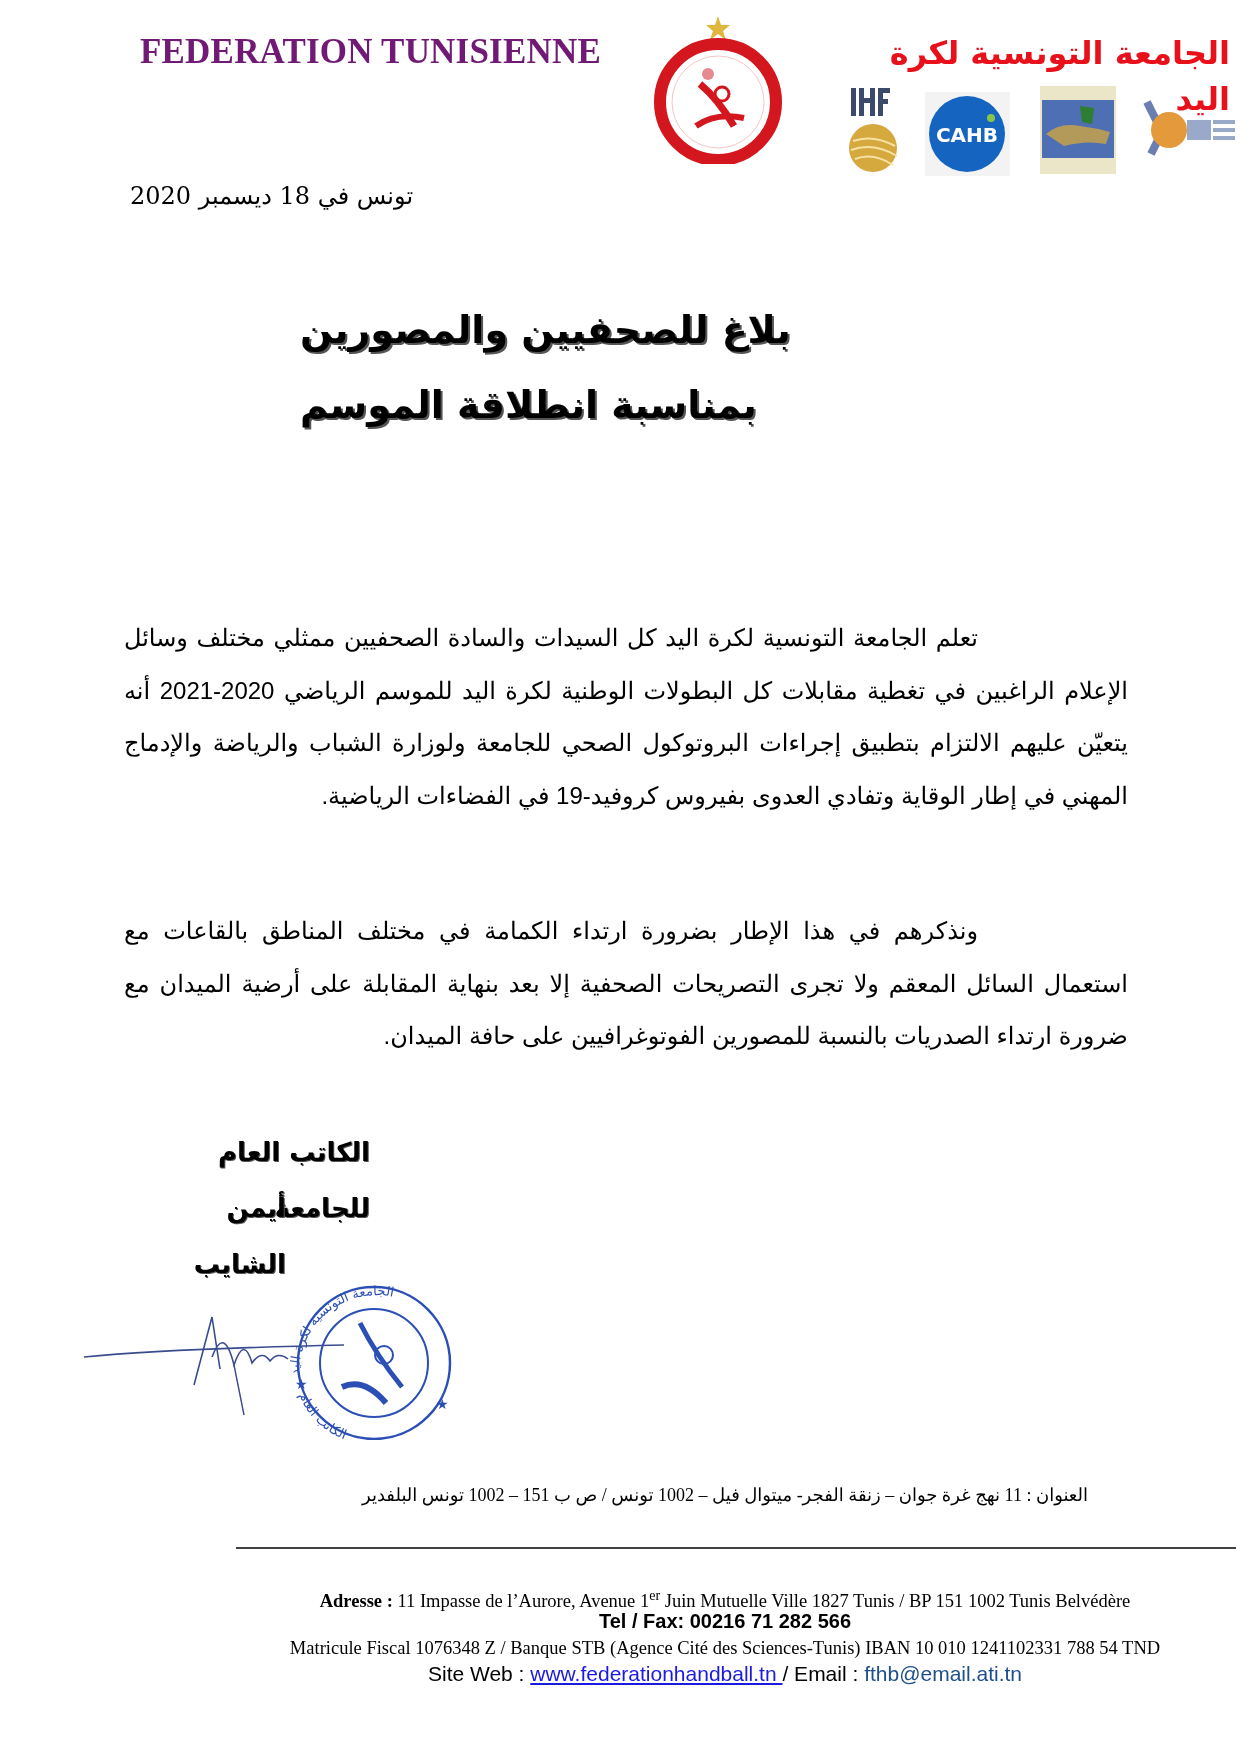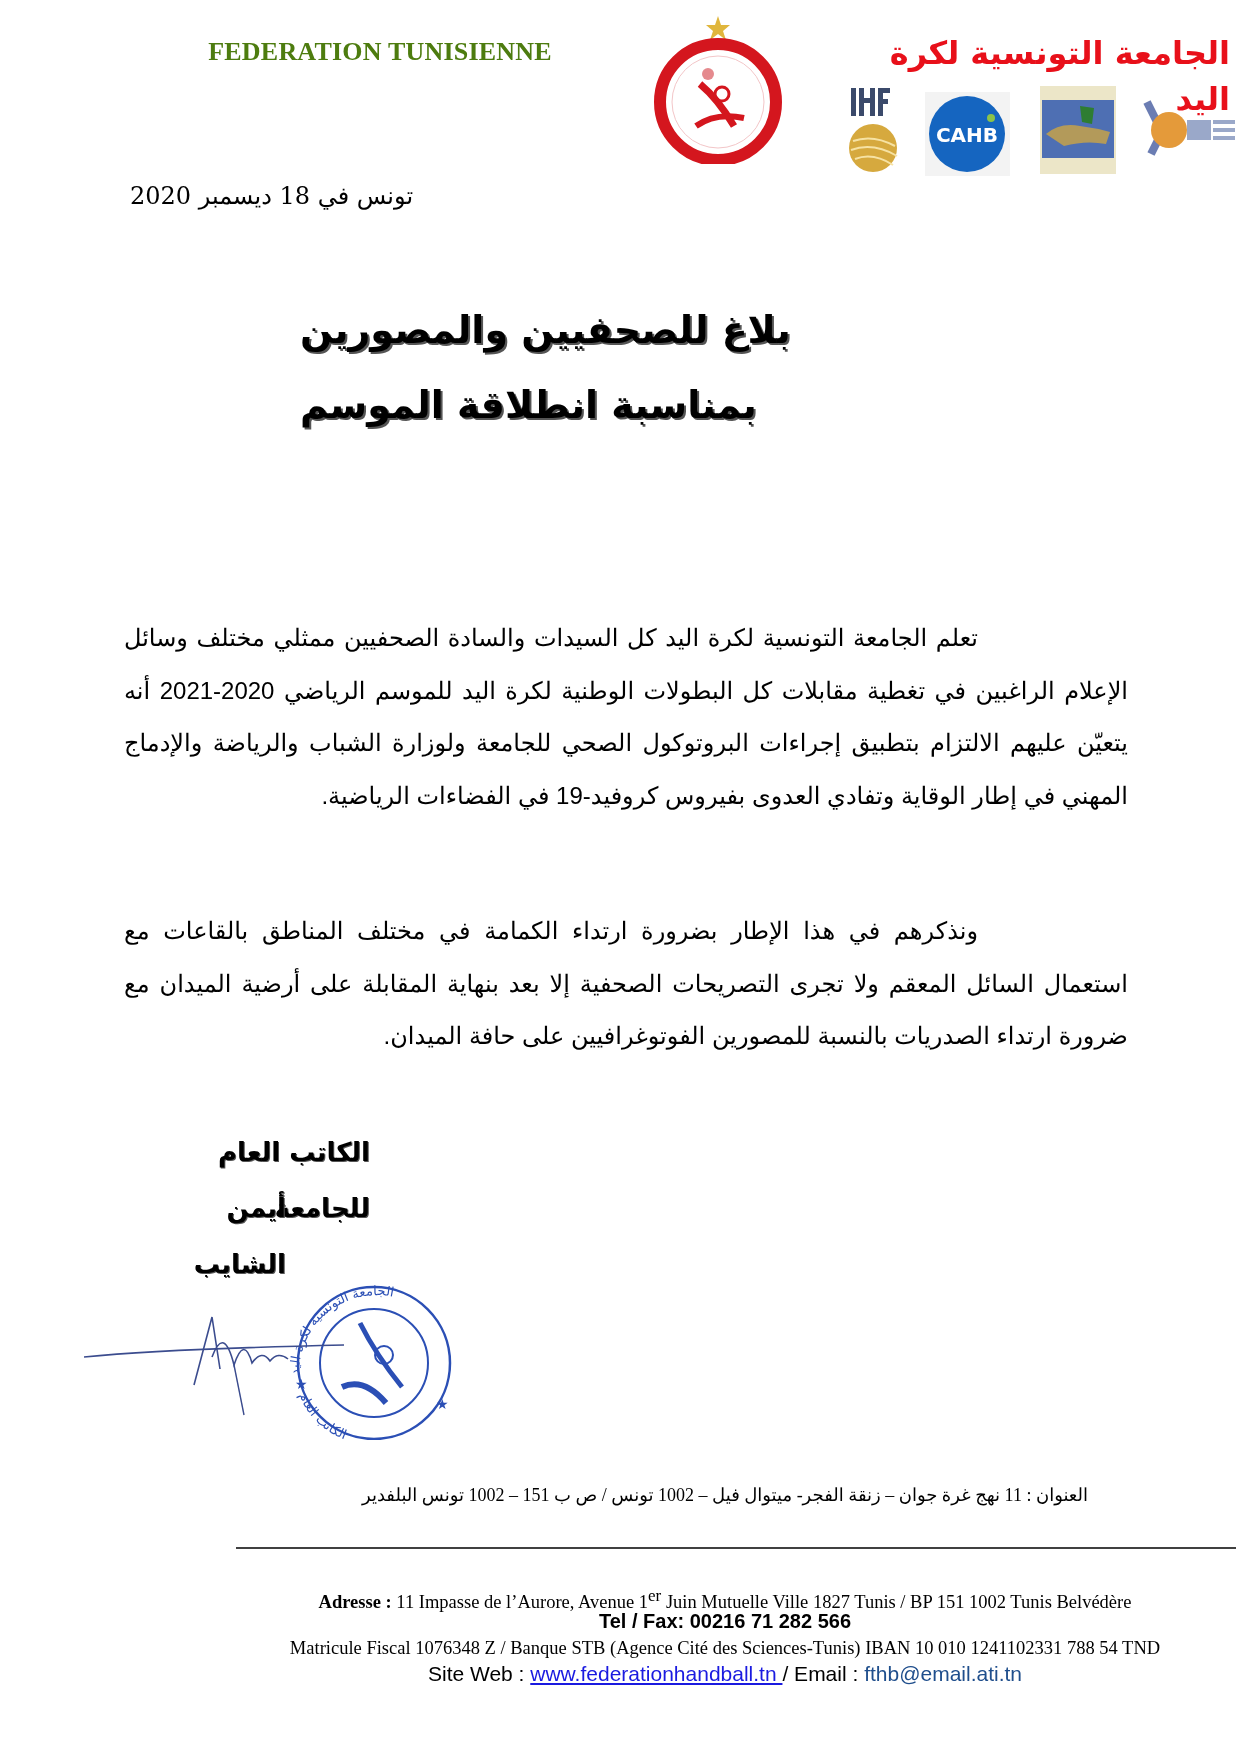--- a/index.html
+++ b/index.html
@@ -1,18 +1,18 @@
 <!DOCTYPE html>
 <html><head>
   <meta charset="utf-8">
   <style>
     html, body { margin: 0; padding: 0; background: #ffffff; }
     body { width: 1241px; height: 1754px; position: relative; overflow: hidden; font-family: "Liberation Serif", serif; color: #000; }
 
-    .fr-title { position: absolute; left: 140px; top: 34px; width: 480px; text-align: center; color: #4d7c0f; font-family: "Liberation Serif", serif; font-weight: bold; font-size: 26px; line-height: 36px; letter-spacing: 0.2px; }
+    .fr-title { position: absolute; left: 140px; top: 34px; width: 480px; text-align: left; color: #701a75; font-family: "Liberation Serif", serif; font-weight: bold; font-size: 35px; line-height: 36px; letter-spacing: 0.2px; }
 
     .crest { position: absolute; left: 648px; top: 14px; width: 140px; height: 150px; }
 
     .ar-title { position: absolute; left: 830px; top: 30px; width: 400px; text-align: right; direction: rtl; color: #e8101a; font-family: "DejaVu Sans", sans-serif; font-weight: bold; font-size: 32px; line-height: 46px; }
 
     .partner { position: absolute; top: 86px; height: 90px; }
     .p-ihf { left: 843px; width: 62px; }
     .p-cahb { left: 925px; width: 85px; }
     .p-uarab { left: 1040px; width: 76px; }
     .p-ue { left: 1137px; width: 100px; }
@@ -32,21 +32,21 @@
     .signer-title { top: 1124px; width: 234px; }
     .signer-name { top: 1180px; width: 150px; }
 
     .stamp { position: absolute; left: 84px; top: 1265px; width: 380px; height: 175px; }
 
     .footer-rule { position: absolute; left: 236px; top: 1547px; width: 1000px; height: 2px; background: #404040; }
     .footer { position: absolute; left: 220px; width: 1010px; text-align: center; }
     .f-ar { top: 1483px; direction: rtl; font-family: Liberation Serif, serif; font-size: 18px; line-height: 24px; }
     .f-adr { top: 1584px; font-family: "Liberation Serif", serif; font-size: 18.5px; line-height: 24px; }
     .f-adr b { font-weight: bold; }
-    .f-adr sup { font-size: 17px; }
+    .f-adr sup { font-size: 14px; }
     .f-tel { top: 1608px; font-family: "Liberation Sans", sans-serif; font-weight: bold; font-size: 20px; line-height: 26px; }
     .f-fiscal { top: 1636px; font-family: "Liberation Serif", serif; font-size: 18.5px; line-height: 24px; }
     .f-web { top: 1660px; font-family: "Liberation Sans", sans-serif; font-weight: normal; font-size: 21px; line-height: 28px; }
     .f-web a { color: #1a1ae0; text-decoration: underline; }
     .f-web .email { color: #1f4e8c; }
   </style>
 </head>
 <body>
 
 <div class="fr-title">

